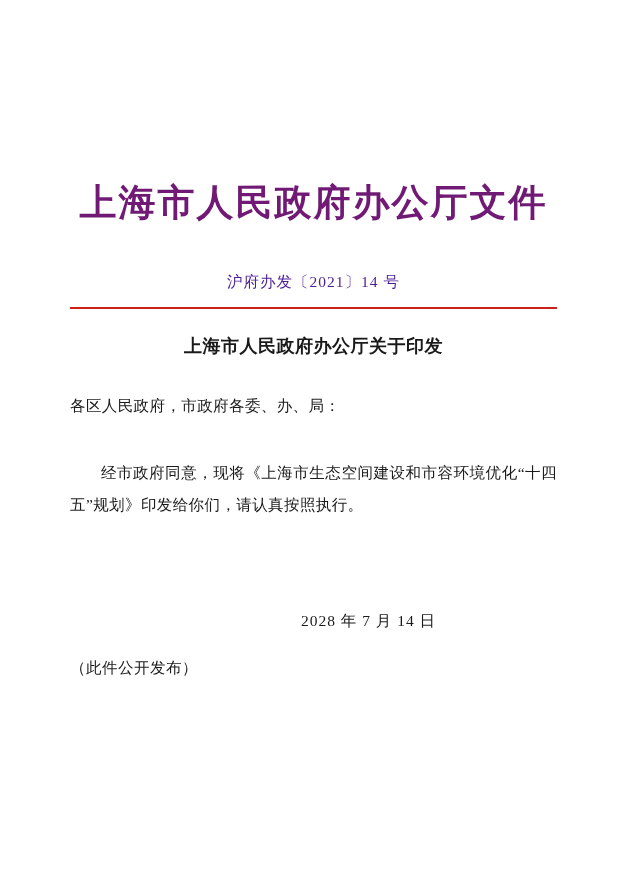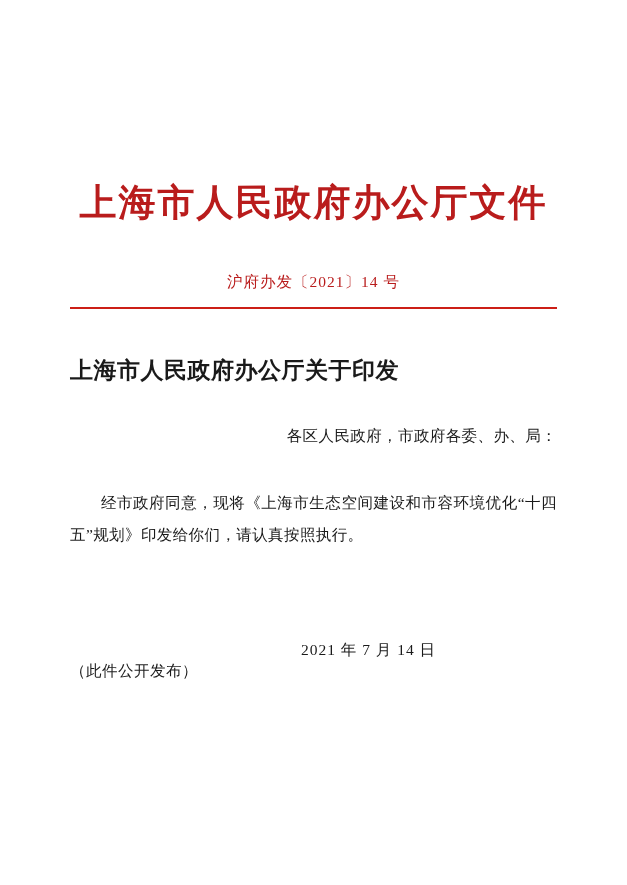--- a/index.html
+++ b/index.html
@@ -23,83 +23,84 @@
     box-sizing: border-box;
     padding: 0 70px;
   }
 
   
   .masthead {
     margin-top: 180px;
     text-align: center;
   }
   .masthead-title {
-    color: #b91c1c;
+    color: #701a75;
     font-family: Liberation Serif, serif;
     font-weight: bold;
     font-size: 37px;
     letter-spacing: 2px;
     line-height: 1.25;
     white-space: nowrap;
   }
 
   .doc-number {
     margin-top: 46px;
     text-align: center;
     font-size: 15.5px;
-    color: #b91c1c;
+    color: #4c1d95;
     letter-spacing: 1px;
   }
 
   .red-rule {
     margin-top: 14px;
     height: 2px;
     background: #cc1f16;
     width: 100%;
   }
 
   
   .title-block {
-    margin-top: 40px;
-    text-align: left;
+    margin-top: 20px;
+    text-align: center;
     font-weight: bold;
-    font-size: 23px;
+    font-size: 18px;
     line-height: 1.95;
     letter-spacing: 0.5px;
   }
   .title-line {
     white-space: nowrap;
   }
 
   
   .body-block {
     margin-top: 26px;
     font-size: 15.5px;
     line-height: 2.05;
     letter-spacing: 0.4px;
   }
   .salutation {
-    text-align: right;
+    text-align: left;
     margin-top: 14px;
   }
   .para {
     text-indent: 2em;
     text-align: justify;
     margin-top: 35px;
   }
 
   
   .date-line {
     margin-top: 90px;
     text-align: center;
     padding-left: 110px;
     font-size: 15.5px;
     letter-spacing: 1px;
   }
   .public-note {
+    margin-top: 26px;
     font-size: 15.5px;
     letter-spacing: 0.5px;
   }
 </style>
 </head>
 <body>
 
 <div class="page">
 
   <div class="masthead">
@@ -112,17 +113,17 @@
 
   <div class="title-block">
     <div class="title-line">上海市人民政府办公厅关于印发</div>
   </div>
 
   <div class="body-block">
     <div class="salutation">各区人民政府，市政府各委、办、局：</div>
     <div class="para">经市政府同意，现将《上海市生态空间建设和市容环境优化“十四五”规划》印发给你们，请认真按照执行。</div>
   </div>
 
-  <div class="date-line">2021 年 7 月 14 日</div>
+  <div class="date-line">2028 年 7 月 14 日</div>
 
   <div class="public-note">（此件公开发布）</div>
 
 </div>
 
 </body></html>

